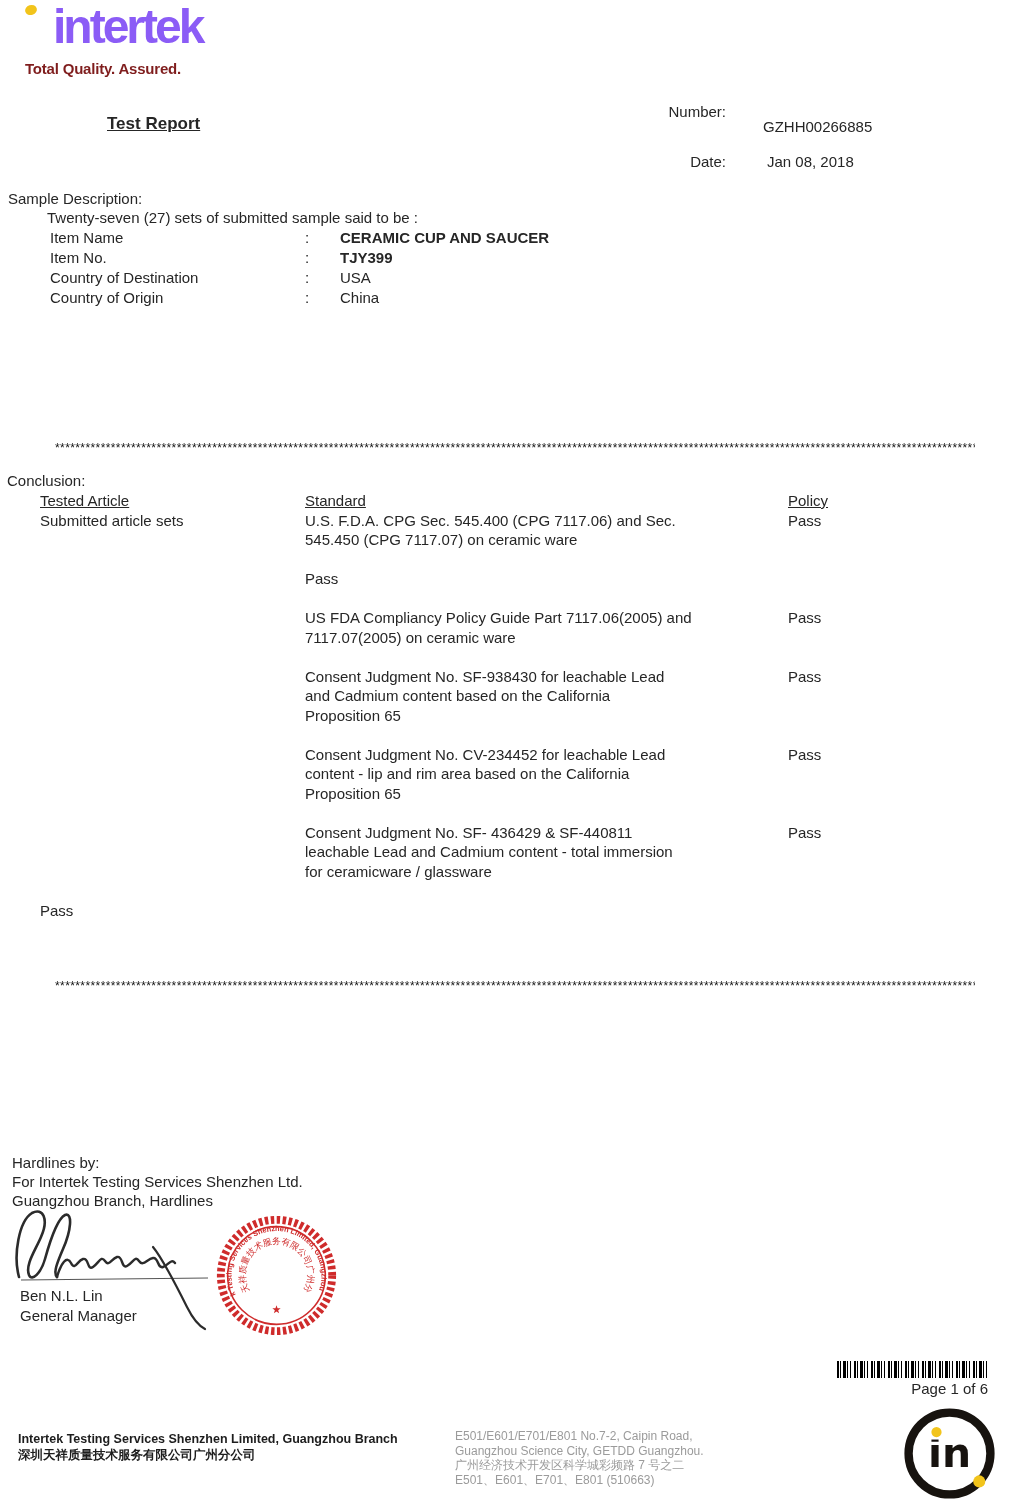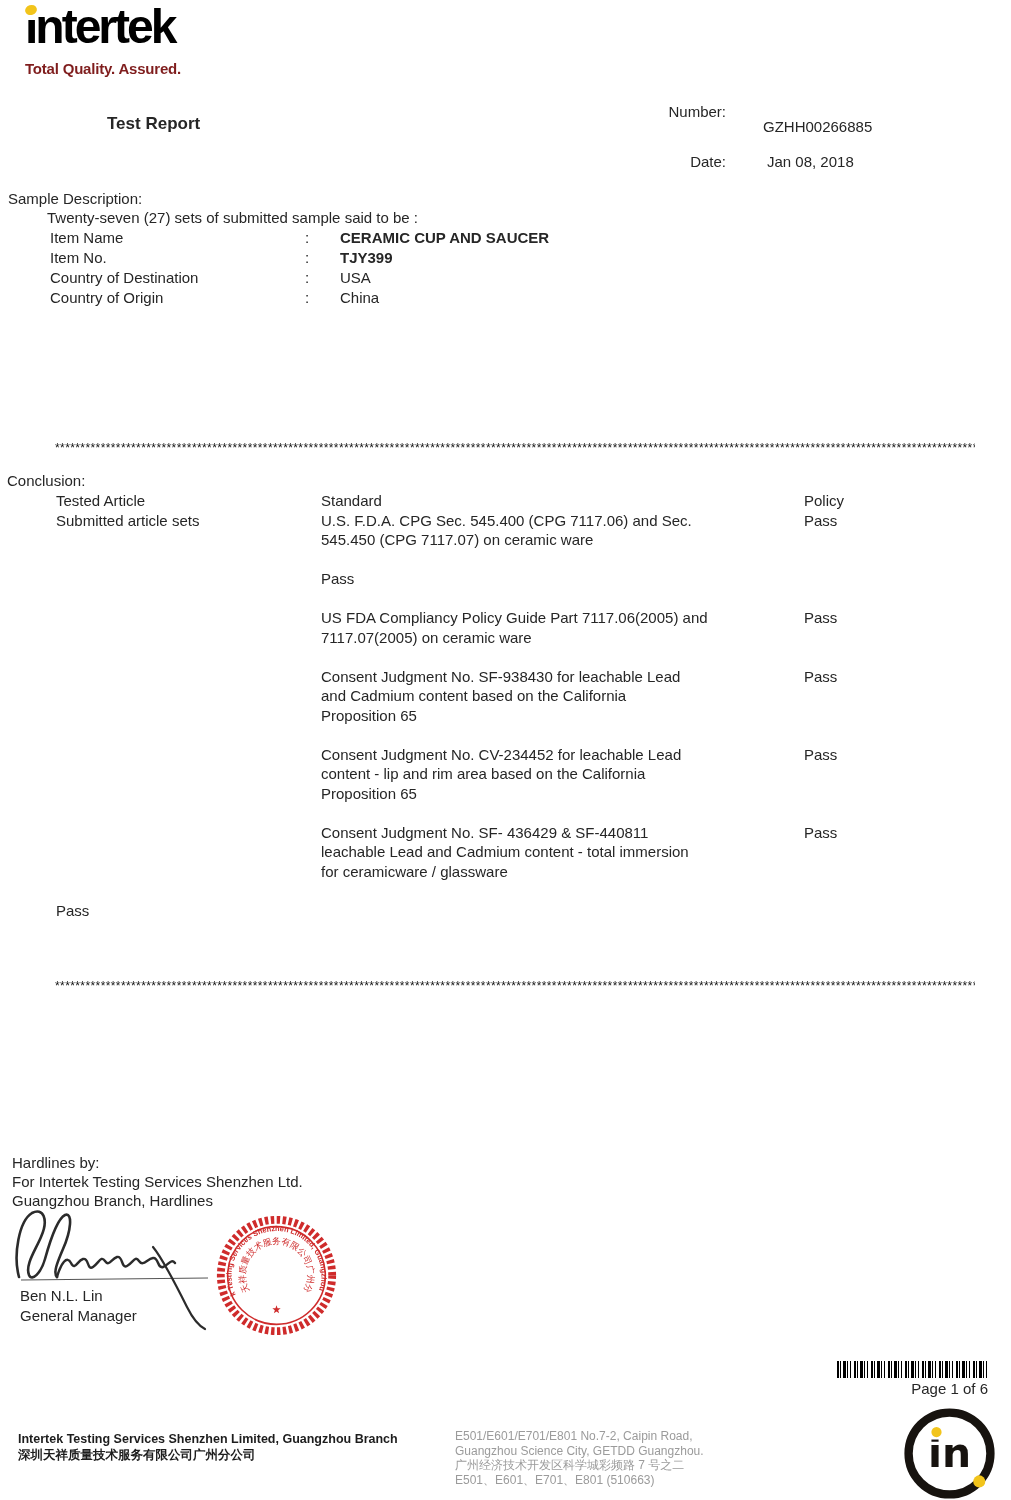--- a/index.html
+++ b/index.html
@@ -1,24 +1,24 @@
 <!DOCTYPE html>
 <html><head>
 <meta charset="utf-8">
 <style>
   html,body{margin:0;padding:0;background:#fff;}
   .page{position:relative;width:1011px;height:1500px;background:#ffffff;overflow:hidden;
         font-family:"Liberation Sans","DejaVu Sans",sans-serif;color:#262626;}
   .abs{position:absolute;}
   .t15{font-size:15px;line-height:19.5px;}
   .bold{font-weight:bold;}
-  .ul{}
+  .ul{text-decoration:underline;}
   .pre{white-space:pre-line;}
   
-  .logo-word{font-size:48px;font-weight:bold;letter-spacing:-3px;line-height:1;color:#000000;}
+  .logo-word{font-size:48px;font-weight:bold;letter-spacing:-3px;line-height:1;color:#8b5cf6;margin-left:28px;}
   .logo-dot-cover{position:absolute;left:-1px;top:4px;width:13px;height:13px;background:#fff;}
   .logo-dot{position:absolute;left:0px;top:2px;width:12px;height:10px;border-radius:50%;
             background:#f2c41b;transform:rotate(-18deg);}
   .tagline{font-size:15px;font-weight:bold;margin-top:9px;color:#7f1d1d;letter-spacing:-0.2px;}
   
   .sep{width:920px;overflow:hidden;white-space:nowrap;font-size:12px;letter-spacing:0.4px;color:#161616;}
   
   .field-row{display:flex;height:20px;}
   .f-label{width:255px;}
   .f-colon{width:35px;}
@@ -79,21 +79,21 @@
       <span class="f-label">Country of Origin</span>
       <span class="f-colon">:</span>
       <span>China</span>
     </div>
   </div>
 
   <div class="abs sep" style="left:55px;top:441px;">********************************************************************************************************************************************************************************************************</div>
 
   <div class="abs t15" style="left:7px;top:471px;">Conclusion:</div>
 
-  <div class="abs" style="left:56px;top:491px;width:940px;">
+  <div class="abs" style="left:40px;top:491px;width:940px;">
     <div class="c-row t15">
       <div class="c-art"><span class="ul">Tested Article</span></div>
       <div class="c-std"><span class="ul">Standard</span></div>
       <div class="c-res"><span class="ul">Policy</span></div>
     </div>
     <div class="c-row c-data t15">
       <div class="c-art pre">Submitted article sets</div>
       <div class="c-std pre">U.S. F.D.A. CPG Sec. 545.400 (CPG 7117.06) and Sec.
 545.450 (CPG 7117.07) on ceramic ware</div>
       <div class="c-res">Pass</div>

